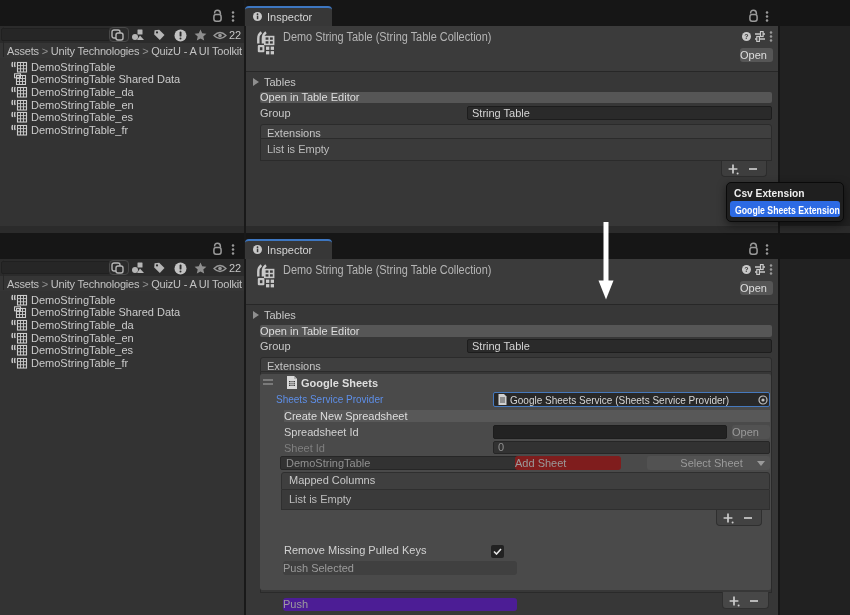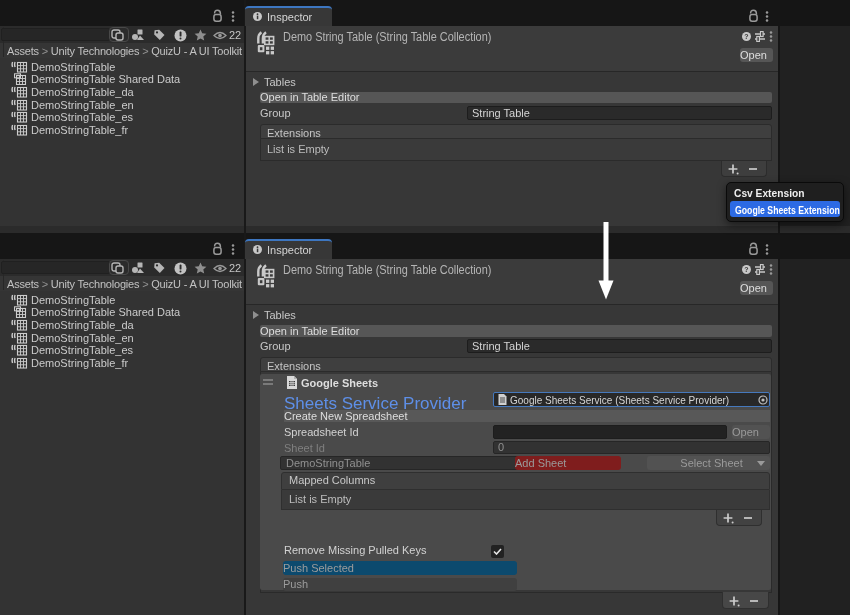--- a/index.html
+++ b/index.html
@@ -387,21 +387,21 @@
         <path d="M1 0 H8 L11 3 V13 H1 Z" fill="#d8d8d8"></path>
         <path d="M8 0 L8 3 L11 3" fill="#b0b0b0"></path>
         <g fill="#383838">
           <rect x="3" y="5" width="6" height="5"></rect>
         </g>
         <g stroke="#d8d8d8" stroke-width="0.8">
           <path d="M3 6.6 H9 M3 8.3 H9 M5 5 V10 M7 5 V10"></path>
         </g>
       </svg>
 <div class="abs" style="left:301px;top:144px;font-size:11px;font-weight:bold;color:#dedede;white-space:nowrap">Google Sheets</div>
-<div class="abs" style="left:284px;top:161px;font-size:17px;color:#5e8fe8;white-space:nowrap">Sheets Service Provider</div>
+<div class="abs" style="left:276px;top:161px;font-size:10px;color:#5e8fe8;white-space:nowrap">Sheets Service Provider</div>
 
 <div class="abs" style="left:493px;top:159px;width:277px;height:15px;background:#282828;border:1px solid #4679bd;border-radius:2px"></div>
 <svg class="abs" style="left:498px;top:161px" width="9" height="11" viewBox="0 0 9 11">
         <path d="M0.5 0 H6 L8.5 2.5 V11 H0.5 Z" fill="#d0d0d0"></path>
         <path d="M2 4 H7 M2 6 H7 M2 8 H7" stroke="#282828" stroke-width="0.8"></path>
       </svg>
 <div class="abs" style="left:510px;top:161px;font-size:11px;color:#d6d6d6;white-space:nowrap;transform:scaleX(0.91);transform-origin:left top">Google Sheets Service (Sheets Service Provider)</div>
 <svg class="abs" style="left:758px;top:161.5px" width="10" height="10" viewBox="0 0 10 10">
         <circle cx="5" cy="5" r="4" fill="none" stroke="#c0c0c0" stroke-width="1.2"></circle>
         <circle cx="5" cy="5" r="1.6" fill="#c0c0c0"></circle>
@@ -426,22 +426,22 @@
 <svg class="abs" style="left:716px;top:277px" width="46" height="16" viewBox="0 0 46 16">
         <path d="M12 3.6 V12.4 M7.6 8 H16.4" stroke="#cccccc" stroke-width="1.7"></path>
         <circle cx="16.6" cy="12.6" r="1" fill="#cccccc"></circle>
         <path d="M28 8 H36" stroke="#cccccc" stroke-width="1.7"></path>
       </svg>
 <div class="abs t11" style="left:284px;top:311px;color:#d2d2d2">Remove Missing Pulled Keys</div>
 <div class="abs" style="left:491px;top:312px;width:13px;height:13px;background:#222222;border-radius:2px"></div>
 <svg class="abs" style="left:493px;top:315px" width="9" height="7" viewBox="0 0 9 7">
         <path d="M1 3.5 L3.5 6 L8 1" stroke="#e6e6e6" stroke-width="1.6" fill="none"></path>
       </svg>
-<div class="abs btn dis" style="left:283px;top:328px;width:234px;height:14px;line-height:14px;background:#0c4a6e;color:#9c9c9c">Push Selected</div>
-<div class="abs btn dis" style="left:283px;top:345px;width:234px;height:13px;line-height:13px;background:#404040;color:#9c9c9c">Push</div>
+<div class="abs btn dis" style="left:283px;top:328px;width:234px;height:14px;line-height:14px;background:#404040;color:#9c9c9c">Push Selected</div>
+<div class="abs btn dis" style="left:283px;top:365px;width:234px;height:13px;line-height:13px;background:#4c1d95;color:#9c9c9c">Push</div>
 
 <div class="abs" style="left:722px;top:359px;width:47px;height:17px;background:#474747;border:1px solid #2f2f2f;border-top:none;border-radius:0 0 4px 4px"></div>
 <svg class="abs" style="left:722px;top:360px" width="46" height="16" viewBox="0 0 46 16">
         <path d="M12 3.6 V12.4 M7.6 8 H16.4" stroke="#cccccc" stroke-width="1.7"></path>
         <circle cx="16.6" cy="12.6" r="1" fill="#cccccc"></circle>
         <path d="M28 8 H36" stroke="#cccccc" stroke-width="1.7"></path>
       </svg>
 </div>
 </div>
 

